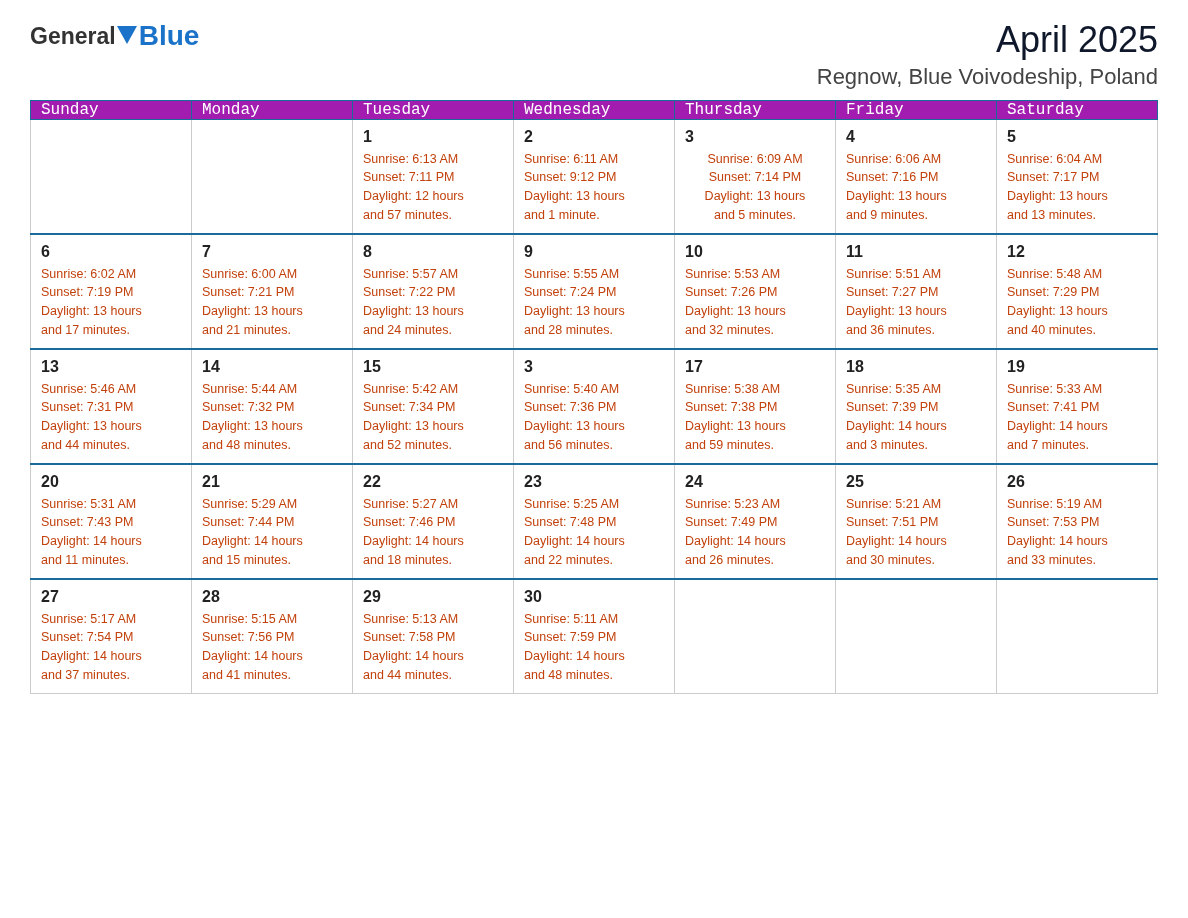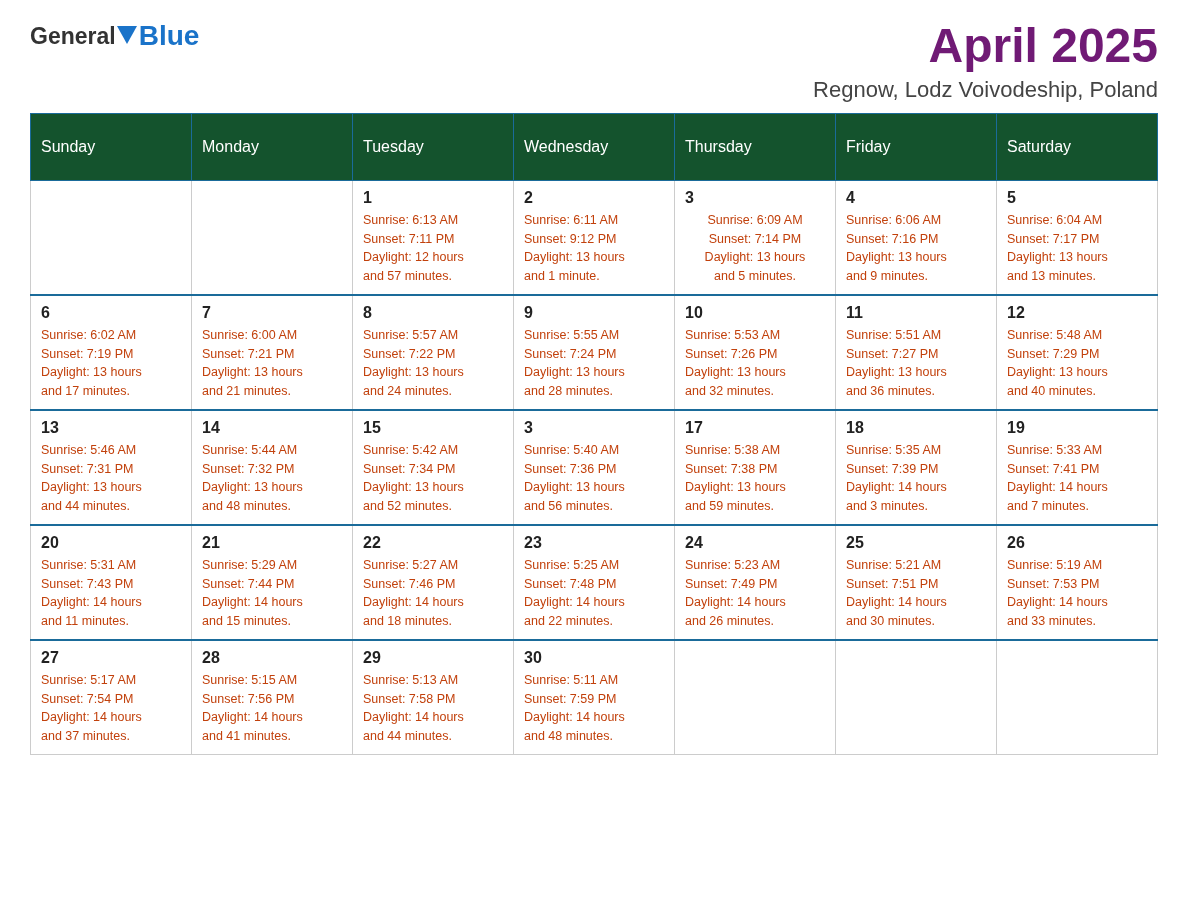--- a/index.html
+++ b/index.html
@@ -18,43 +18,44 @@
     }
     .logo {
       display: flex;
       align-items: center;
       gap: 0;
     }
     .title-section {
       text-align: right;
     }
     .month-title {
-      font-size: 48px;
-      font-weight: bold;
-      color: #701a75;
+      font-size: 36px;
+      font-weight: normal;
+      color: #0f172a;
       line-height: 1.1;
     }
     .location-title {
       font-size: 22px;
       color: #444;
       margin-top: 4px;
     }
     .calendar {
       width: 100%;
       border-collapse: collapse;
       margin-top: 10px;
     }
     .calendar th {
-      background-color: #14532d;
+      background-color: #a21caf;
       color: #fff;
-      padding: 24px 10px;
+      padding: 0 10px;
       text-align: left;
       font-size: 16px;
       font-weight: normal;
       border: 1px solid #1a6b9a;
+      font-family: Liberation Mono, monospace;
     }
     .calendar td {
       border: 1px solid #ccc;
       vertical-align: top;
       padding: 8px 10px;
       width: 14.28%;
       height: 110px;
     }
     .day-number {
       font-size: 16px;
@@ -81,21 +82,21 @@
 <div class="header">
   <div class="logo">
     <span style="font-size:23px;font-weight:bold;color:#333;">General</span>
     <svg width="20" height="22" viewBox="0 0 20 22" style="margin: 2px 2px 0 1px;">
       <polygon points="0,0 20,0 10,18" fill="#1a73c9"></polygon>
     </svg>
     <span style="font-size:28px;font-weight:bold;color:#1a73c9;">Blue</span>
   </div>
   <div class="title-section">
     <div class="month-title">April 2025</div>
-    <div class="location-title">Regnow, Lodz Voivodeship, Poland</div>
+    <div class="location-title">Regnow, Blue Voivodeship, Poland</div>
   </div>
 </div>
 
 <table class="calendar">
   <thead>
     <tr>
       <th>Sunday</th>
       <th>Monday</th>
       <th>Tuesday</th>
       <th>Wednesday</th>

